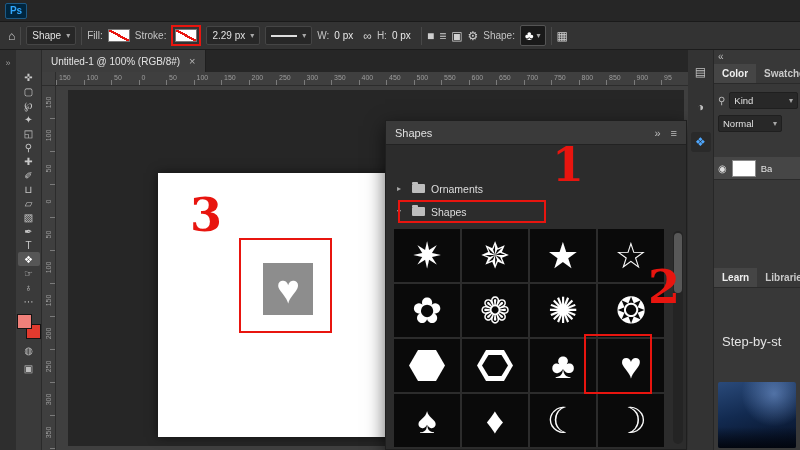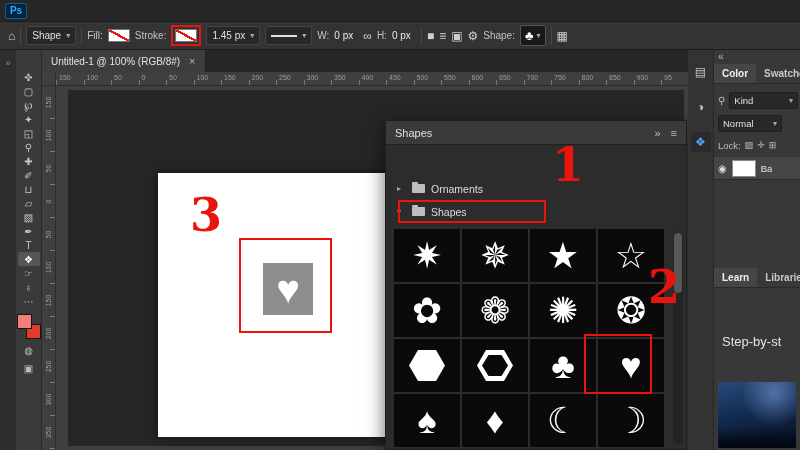--- a/index.html
+++ b/index.html
@@ -176,21 +176,21 @@
       <span class="chev">▾</span>
     </div>
     <span class="sep"></span>
     <span class="ob-label">Fill:</span>
     <span class="swatch none"></span>
     <span class="ob-label">Stroke:</span>
     <span class="anno-wrap">
       <span class="swatch none"></span>
     </span>
     <div class="dropdown">
-      <span>1.45 px</span>
+      <span>2.29 px</span>
       <span class="chev">▾</span>
     </div>
     <div class="dropdown">
       <span class="stroke-line"></span>
       <span class="chev">▾</span>
     </div>
     <span class="ob-label">W:</span>
     <span class="ob-value">0 px</span>
     <span class="ob-icon">∞</span>
     <span class="ob-label">H:</span>
@@ -410,28 +410,20 @@
           <span>Kind</span>
           <span class="chev">▾</span>
         </div>
       </div>
       <div class="blend-row">
         <div class="mini-dd blend">
           <span>Normal</span>
           <span class="chev">▾</span>
         </div>
       </div>
-      <div class="lock-row">
-        <span>Lock:</span>
-        <span style="display:flex;gap:4px;">
-            <span class="lock-ic">▨</span>
-            <span class="lock-ic">✛</span>
-            <span class="lock-ic">⊞</span>
-          </span>
-      </div>
       <div class="layer-row">
         <span class="eye">◉</span>
         <span class="thumb"></span>
         <span class="lname">Ba</span>
       </div>
       <div class="dock-tabs tabs2">
           <div class="dock-tab active">Learn</div>
           <div class="dock-tab">Librarie</div>
         </div>
       <div class="learn-text">Step-by-st</div>

